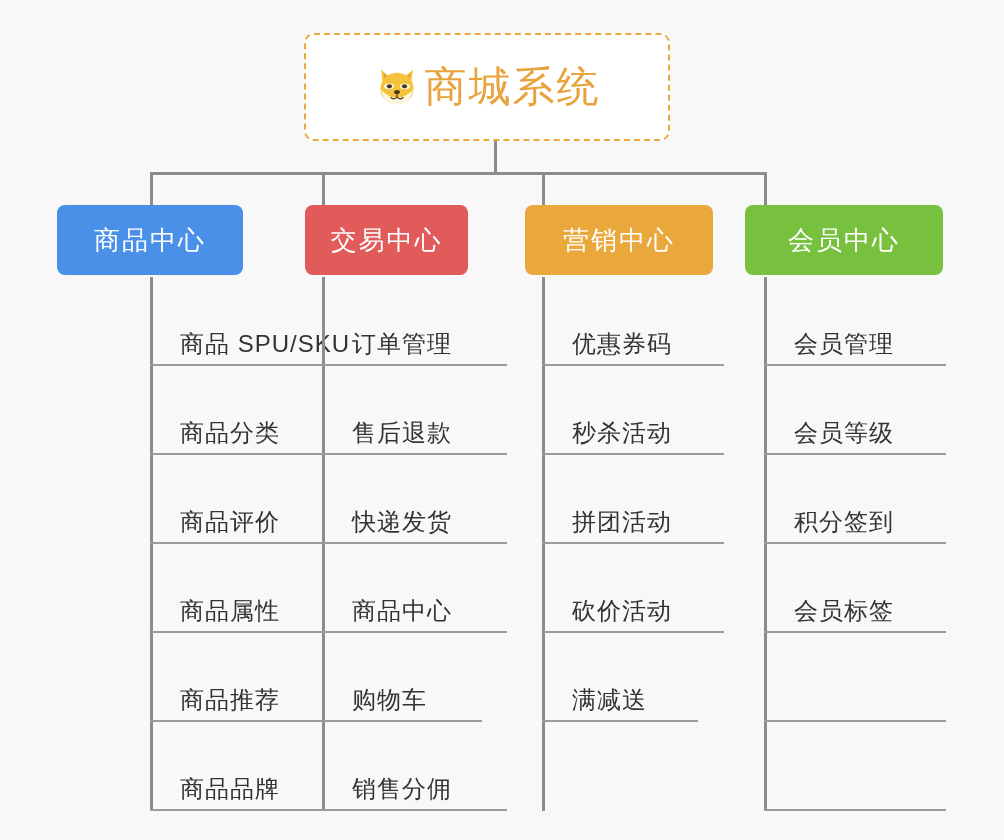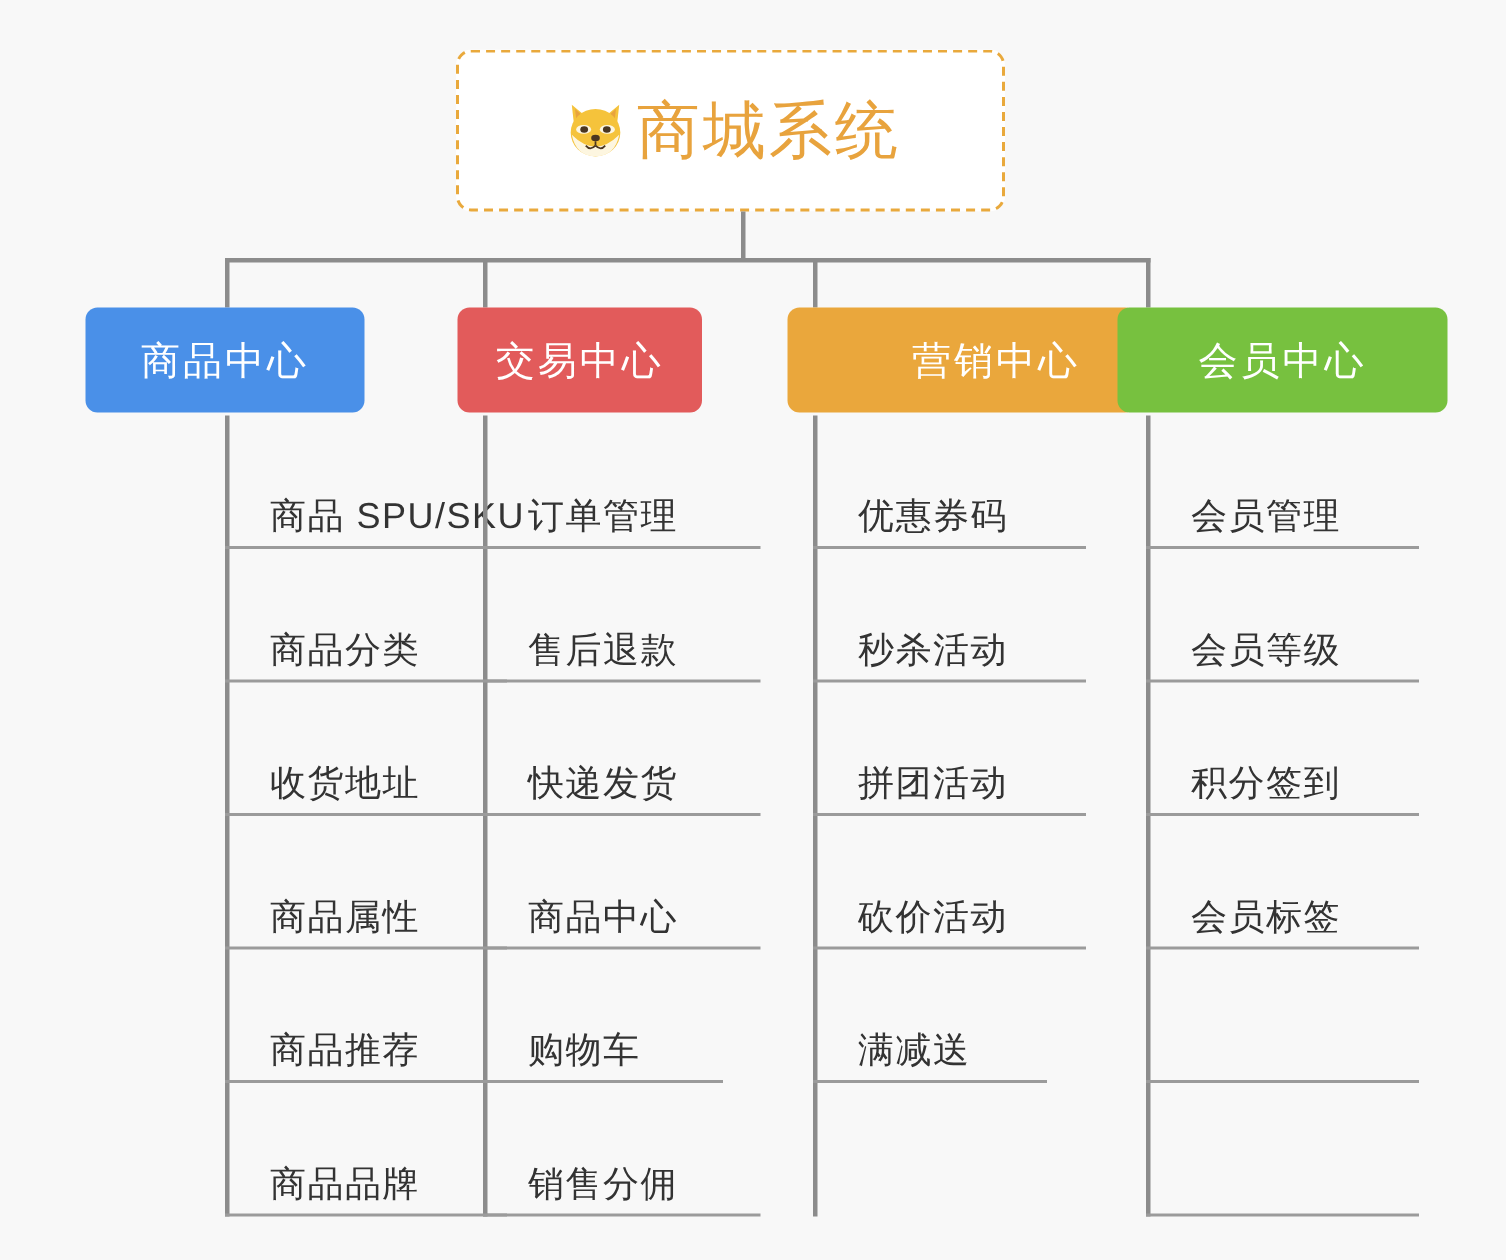--- a/index.html
+++ b/index.html
@@ -156,21 +156,21 @@
         <div class="leaf-item">
           <div class="leaf-underline" style="width: 234px;"></div>
           <div class="leaf-label">商品 SPU/SKU</div>
         </div>
         <div class="leaf-item">
           <div class="leaf-underline" style="width: 188px;"></div>
           <div class="leaf-label">商品分类</div>
         </div>
         <div class="leaf-item">
           <div class="leaf-underline" style="width: 188px;"></div>
-          <div class="leaf-label">收货地址</div>
+          <div class="leaf-label">商品评价</div>
         </div>
         <div class="leaf-item">
           <div class="leaf-underline" style="width: 188px;"></div>
           <div class="leaf-label">商品属性</div>
         </div>
         <div class="leaf-item">
           <div class="leaf-underline" style="width: 188px;"></div>
           <div class="leaf-label">商品推荐</div>
         </div>
         <div class="leaf-item">
@@ -201,21 +201,21 @@
         </div>
         <div class="leaf-item">
           <div class="leaf-underline" style="width: 160px;"></div>
           <div class="leaf-label">购物车</div>
         </div>
         <div class="leaf-item">
           <div class="leaf-underline" style="width: 185px;"></div>
           <div class="leaf-label">销售分佣</div>
         </div>
       </div>
-      <div class="branch-header" style="left: 525px; top: 205px; width: 188px; background: rgb(234, 167, 60); padding-left: 45px;">
+      <div class="branch-header" style="left: 525px; top: 205px; width: 188px; background: rgb(234, 167, 60);">
         <span>营销中心</span>
       </div>
       <div class="leaf-column" style="left: 542px;">
         <div class="leaf-spine" style="height: 534px;"></div>
         <div class="leaf-item">
           <div class="leaf-underline" style="width: 182px;"></div>
           <div class="leaf-label">优惠券码</div>
         </div>
         <div class="leaf-item">
           <div class="leaf-underline" style="width: 182px;"></div>
@@ -227,21 +227,21 @@
         </div>
         <div class="leaf-item">
           <div class="leaf-underline" style="width: 182px;"></div>
           <div class="leaf-label">砍价活动</div>
         </div>
         <div class="leaf-item">
           <div class="leaf-underline" style="width: 156px;"></div>
           <div class="leaf-label">满减送</div>
         </div>
       </div>
-      <div class="branch-header" style="left: 745px; top: 205px; width: 220px; background: rgb(119, 193, 63);">
+      <div class="branch-header" style="left: 745px; top: 205px; width: 198px; background: rgb(119, 193, 63);">
         <span>会员中心</span>
       </div>
       <div class="leaf-column" style="left: 764px;">
         <div class="leaf-spine" style="height: 534px;"></div>
         <div class="leaf-item">
           <div class="leaf-underline" style="width: 182px;"></div>
           <div class="leaf-label">会员管理</div>
         </div>
         <div class="leaf-item">
           <div class="leaf-underline" style="width: 182px;"></div>

